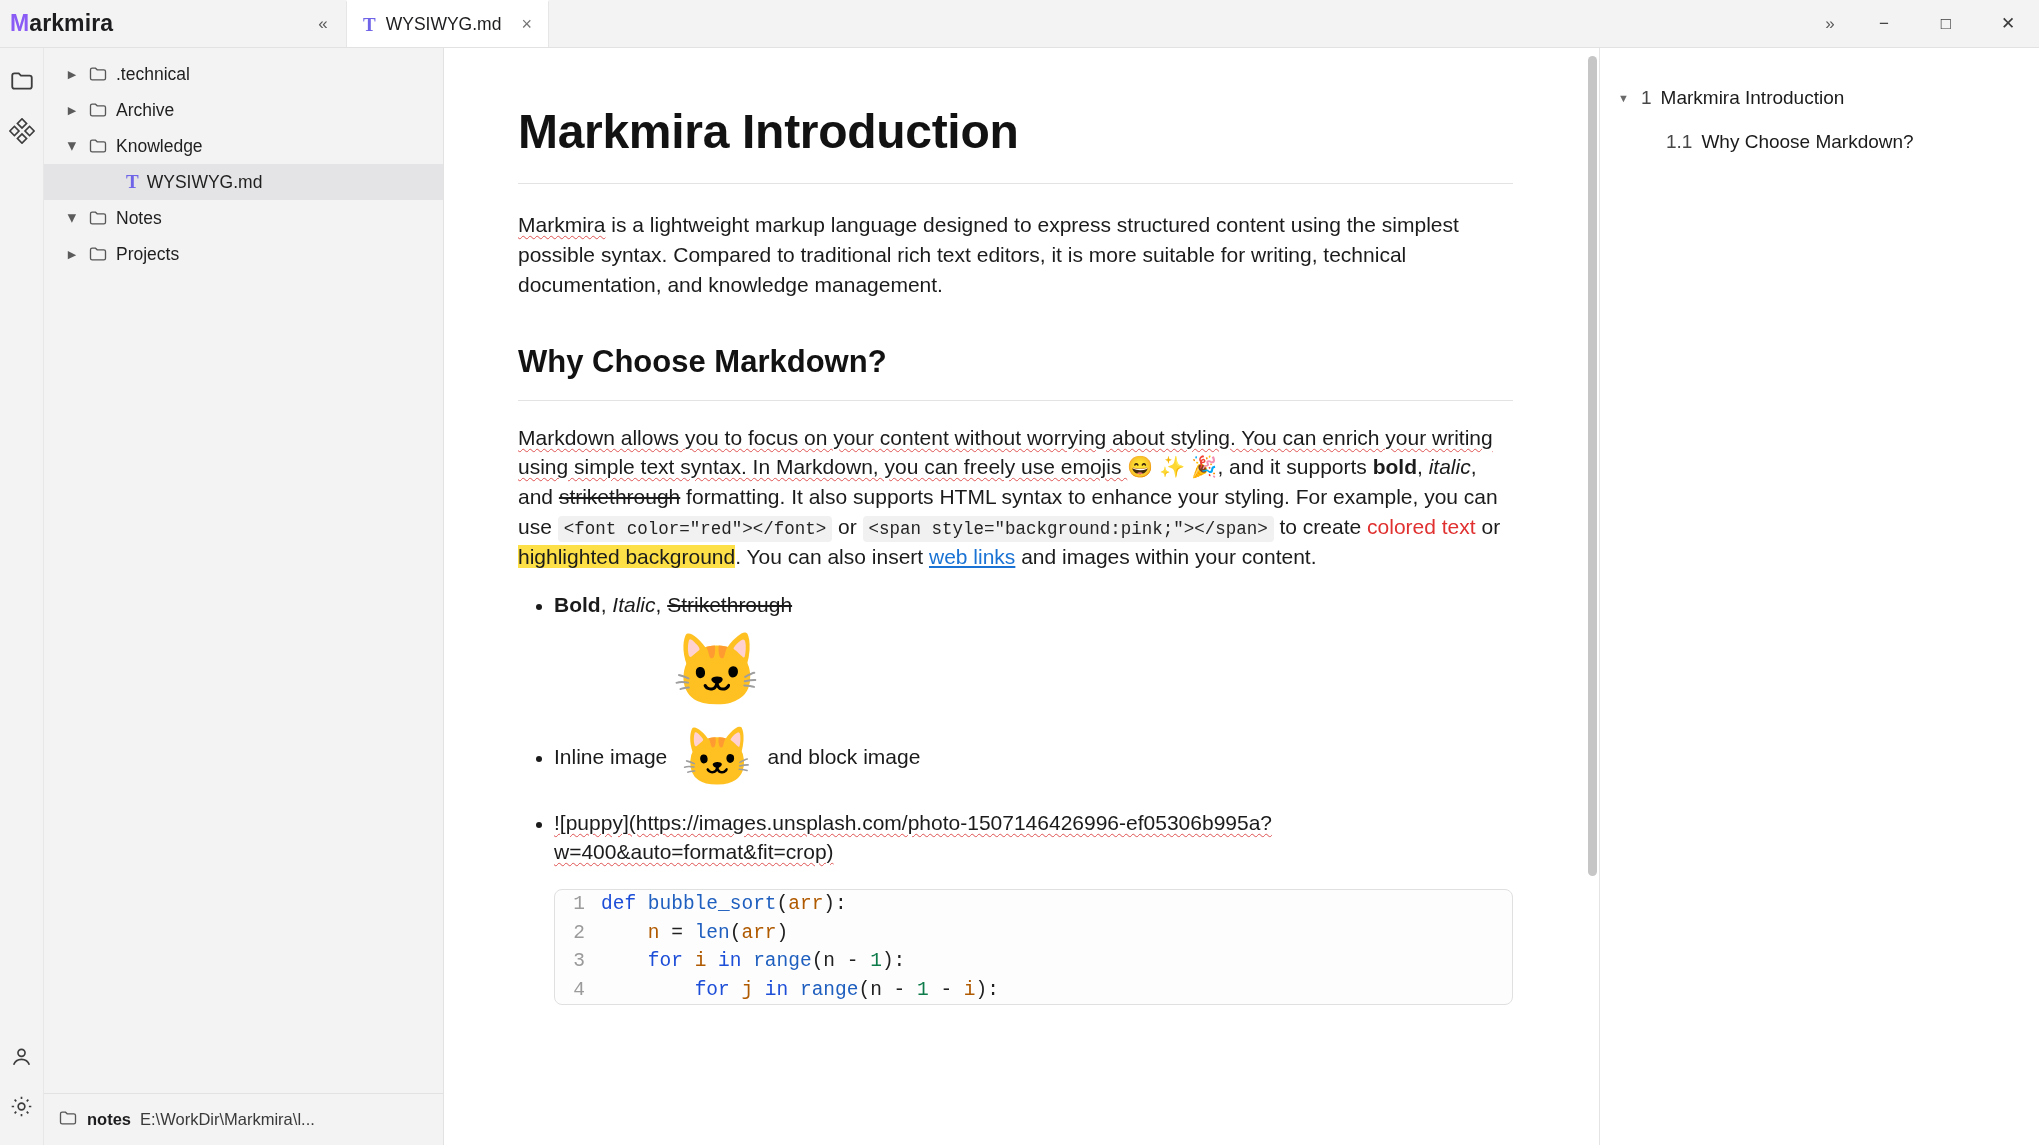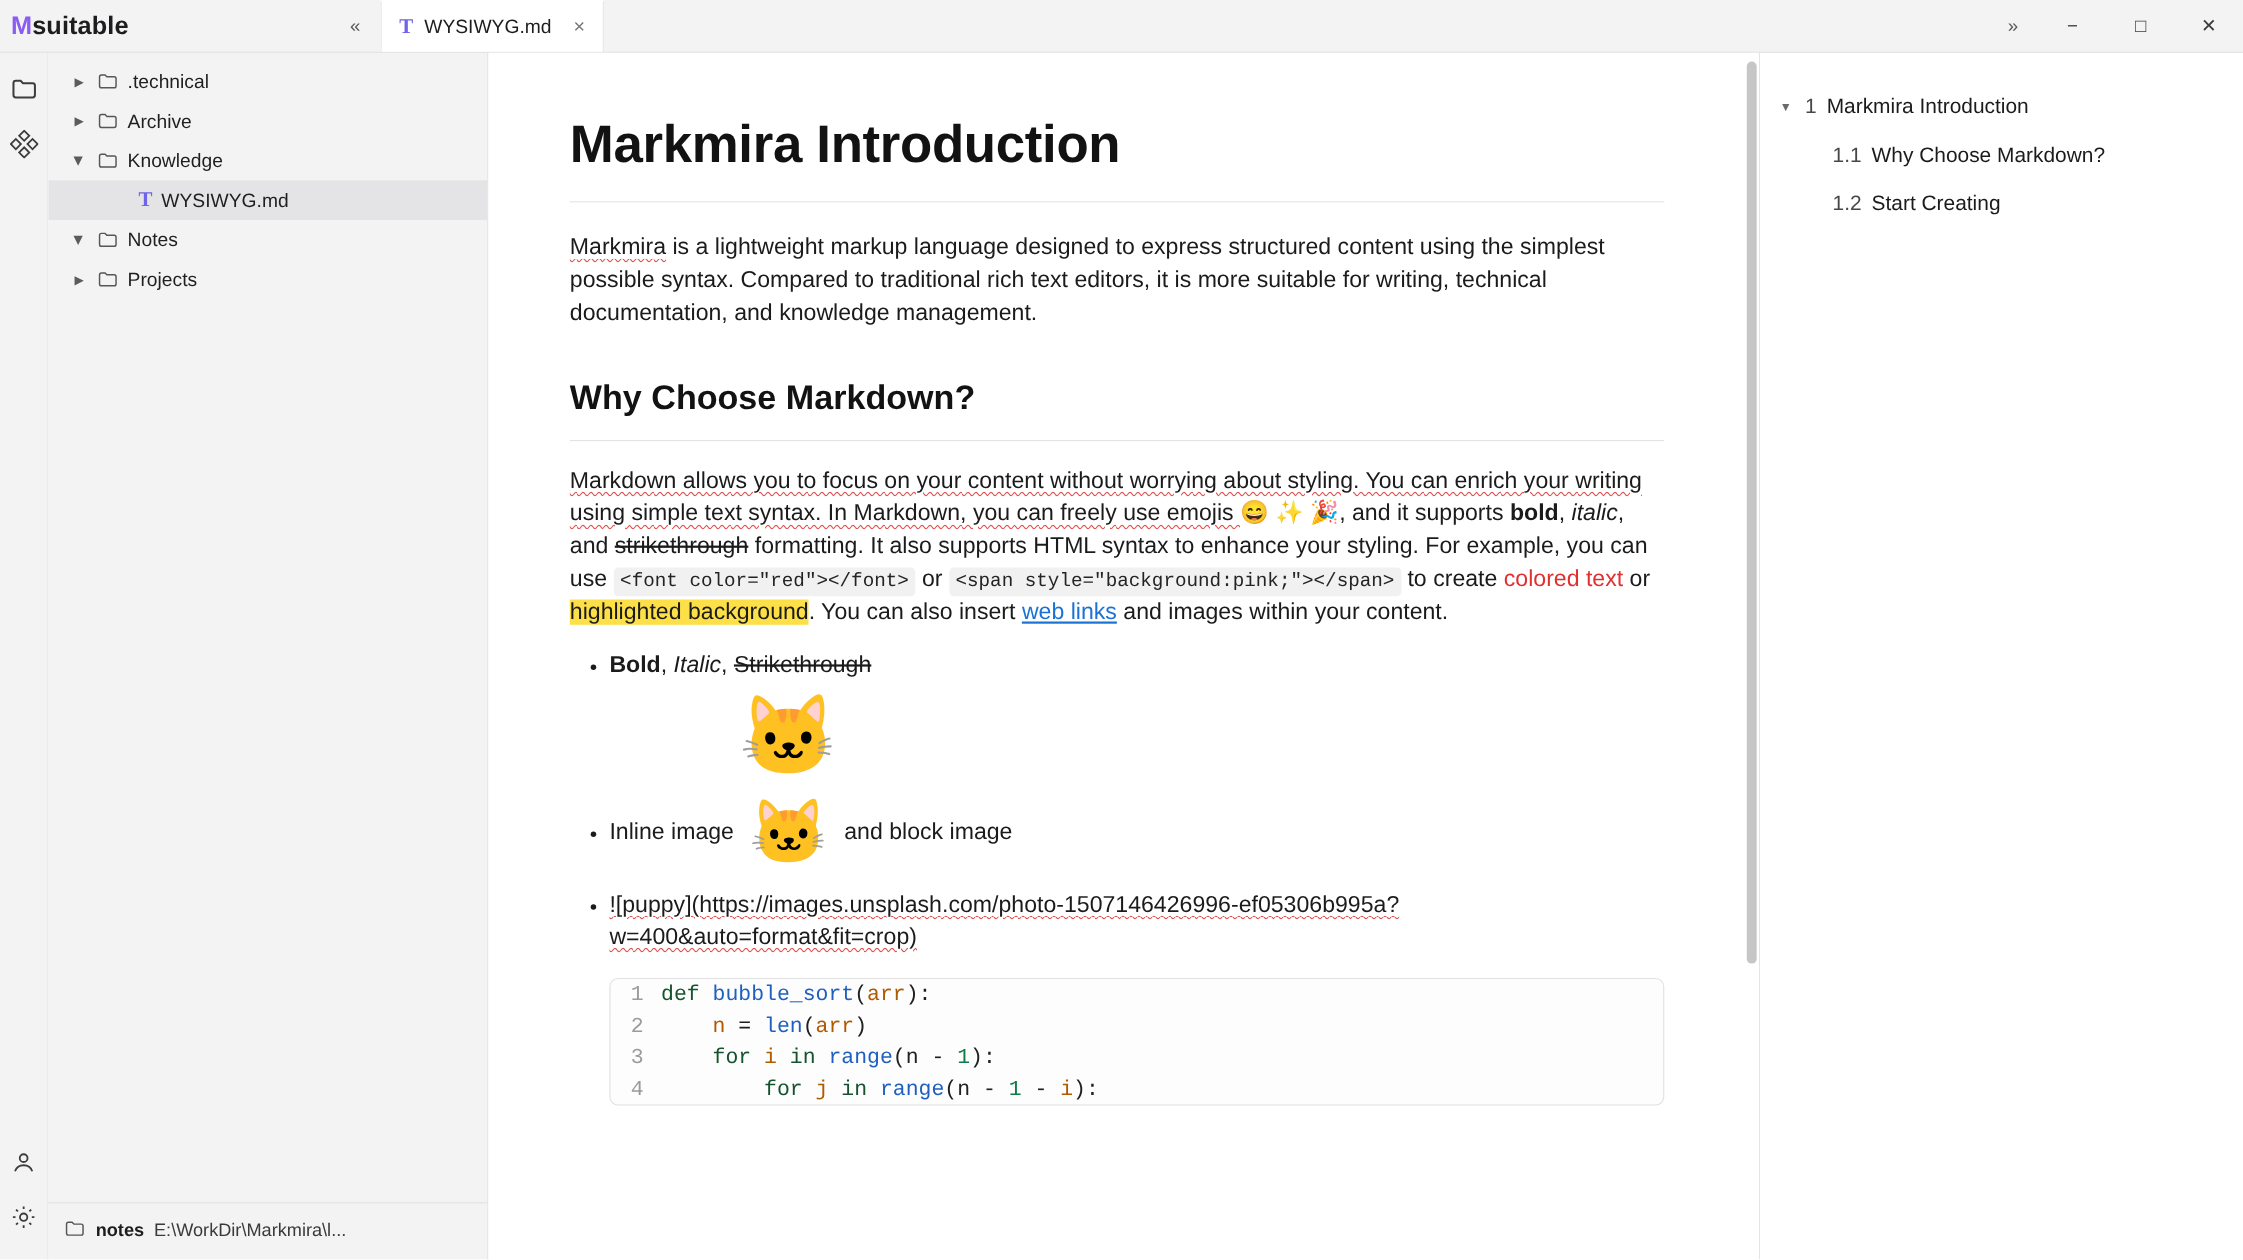--- a/index.html
+++ b/index.html
@@ -272,21 +272,21 @@
   }
   .cb-num {
     width: 46px;
     text-align: right;
     padding-right: 16px;
     color: #9b9b9b;
     user-select: none;
     flex: 0 0 46px;
   }
   .cb-code { white-space: pre; color: #202020; }
-  .kw { color: #14532d; text-align: right; }
+  .kw { color: #1d4ed8; text-align: right; }
   .fn { color: #1f5fbf; margin-top: 12px; }
   .var { color: #b05a00; }
   .num { color: #0d7c4a; }
 
   
   .vscroll {
     position: absolute;
     right: 2px; top: 8px;
     width: 9px; height: 820px;
     background: #c6c6c6;
@@ -316,21 +316,21 @@
   .o-num { color: #474747; }
 </style>
 </head>
 <body>
 
 <div id="app">
 
   <div class="titlebar">
     <div class="brand">
       <span class="m">M</span>
-        <span>suitable</span>
+        <span>arkmira</span>
     </div>
     <div class="tabzone">
       <div class="collapse-btn">«</div>
       <div class="tab">
         <span class="ticon">T</span>
         <span>WYSIWYG.md</span>
         <span class="tclose">×</span>
       </div>
       <div class="spacer"></div>
       <div class="expand-btn">»</div>
@@ -495,20 +495,16 @@
     <div class="outline">
       <div class="o-row">
         <span class="ocaret">▼</span>
         <span class="o-num">1</span>
         <span>Markmira Introduction</span>
       </div>
       <div class="o-row lvl2">
         <span class="o-num">1.1</span>
         <span>Why Choose Markdown?</span>
       </div>
-      <div class="o-row lvl2">
-        <span class="o-num">1.2</span>
-        <span>Start Creating</span>
-      </div>
     </div>
 
   </div>
 </div>
 
 </body></html>

